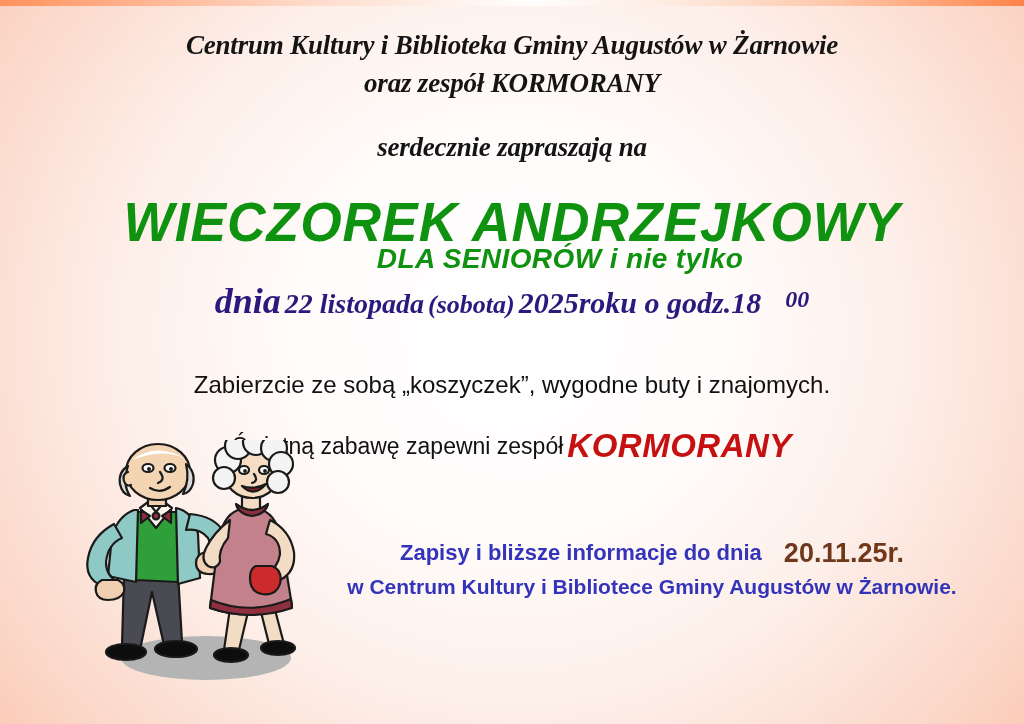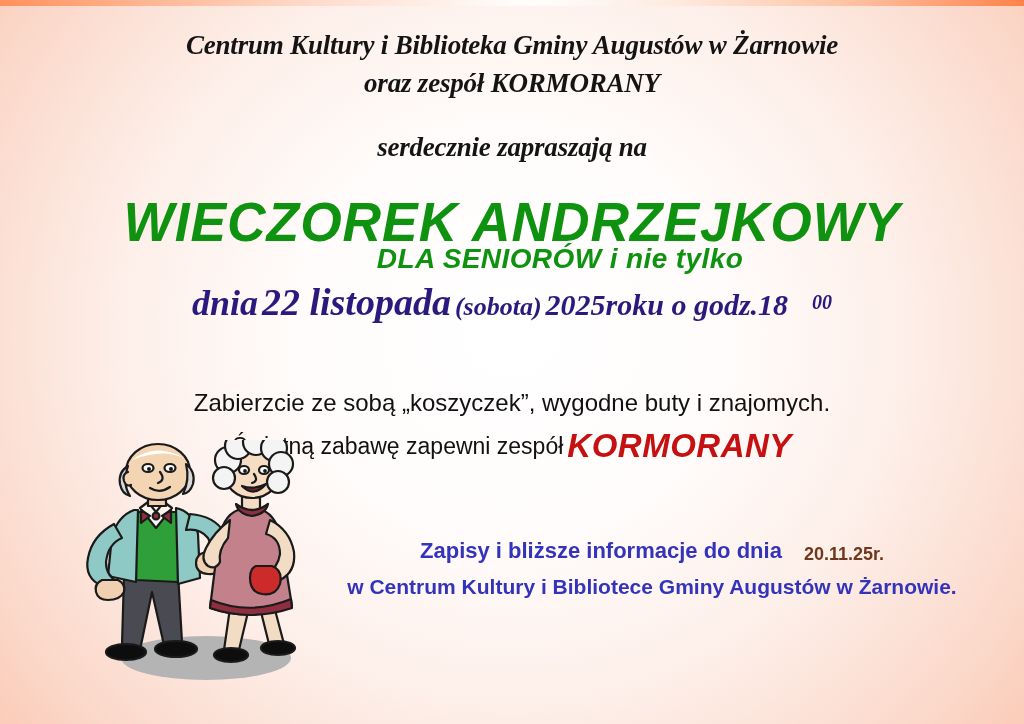--- a/index.html
+++ b/index.html
@@ -83,32 +83,32 @@
   
   #date-line {
     top: 283px;
     font-family: "Liberation Serif", "DejaVu Serif", serif;
     font-weight: bold;
     font-style: italic;
     color: #2b1a7d;
     line-height: 1;
   }
   #date-line .d-small   { font-size: 36px; }
-  #date-line .d-big     { font-size: 38px; }
+  #date-line .d-big     { font-size: 28px; }
   #date-line .d-paren   { font-size: 26px; }
   #date-line .d-mid     { font-size: 30px; text-align: right; }
-  #date-line .d-sup     { font-size: 20px; vertical-align: super; margin-left: 24px; }
+  #date-line .d-sup     { font-size: 24px; vertical-align: super; margin-left: 24px; }
 
   
   .body-line {
     font-family: "Liberation Sans", sans-serif;
     color: #111111;
     font-size: 24px;
   }
-  #body1 { top: 389px; }
+  #body1 { top: 371px; }
   #body2 { top: 427px; font-size: 23px; }
   #kormorany-red {
     font-family: "Liberation Sans", sans-serif;
     font-weight: bold;
     font-style: italic;
     font-size: 33px;
     color: #c51111;
     letter-spacing: 0.5px;
     margin-left: 4px;
     vertical-align: -3px;
@@ -117,21 +117,21 @@
   
   .foot-line {
     font-family: "Liberation Sans", sans-serif;
     color: #3434bb;
     font-weight: bold;
   }
   #foot1 { top: 538px; font-size: 22px; padding-left: 140px; }
   #foot2 { top: 575px; font-size: 21px; padding-left: 140px; }
   #foot1 .date-brown {
     color: #70381a;
-    font-size: 18px;
+    font-size: 27px;
     font-weight: bold;
     margin-left: 22px;
     vertical-align: -2px;
   }
 
   
   #clipart {
     position: absolute;
     left: 78px;
     top: 440px;

